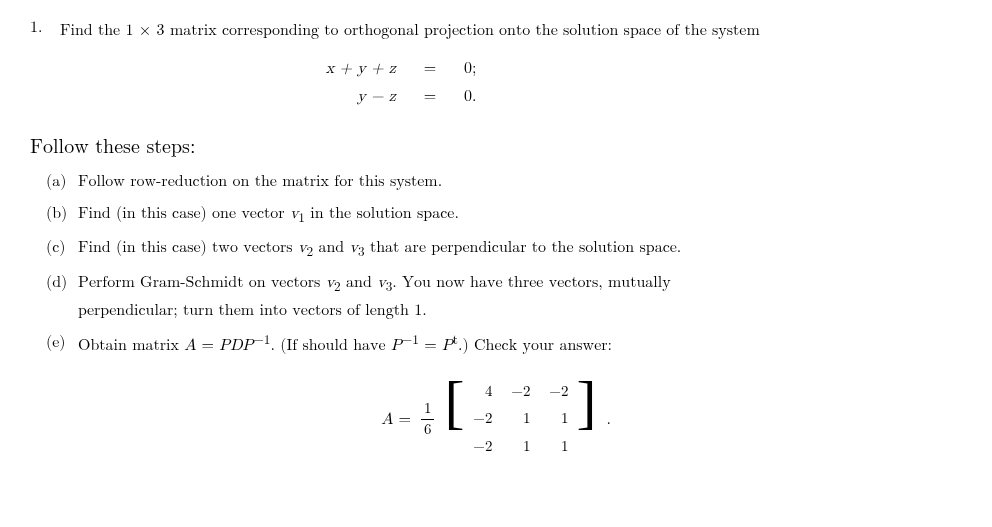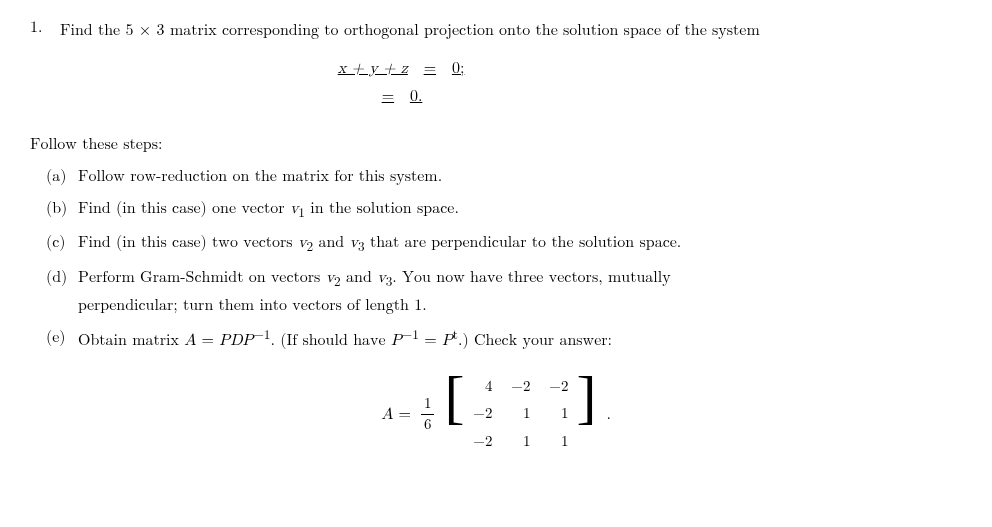--- a/index.html
+++ b/index.html
@@ -28,41 +28,40 @@
 
     .equations-block {
       display: flex;
       flex-direction: column;
       align-items: center;
       margin: 10px 0 6px 0;
     }
     .equation-row {
       display: flex;
       align-items: flex-start;
-      gap: 4px;
+      gap: 16px;
       line-height: 1.8;
-      text-decoration: underline;
     }
     .eq-lhs {
       width: 80px;
       text-align: right;
       font-style: italic;
     }
     .eq-sign {
       width: 36px;
       text-align: center;
     }
     .eq-rhs {
       width: 40px;
       text-align: left;
     }
 
     .follow-steps {
       margin: 14px 0 10px 0;
-      font-size: 16px;
+      font-size: 20px;
     }
 
     .steps-list {
       list-style: none;
       padding: 0;
       margin: 0 0 14px 0;
     }
     .steps-list li {
       display: flex;
       gap: 6px;
@@ -158,30 +157,31 @@
     }
 
     .italic { font-style: italic; }
   </style>
 </head>
 <body>
 
 <div class="problem">
   <span class="problem-number">1.</span>
   <div class="problem-text">
-    <span>Find the 5 × 3 matrix corresponding to orthogonal projection onto the solution space of the system</span>
+    <span>Find the 1 × 3 matrix corresponding to orthogonal projection onto the solution space of the system</span>
 
     
     <div class="equations-block">
       <div class="equation-row">
         <span class="eq-lhs italic">x + y + z</span>
         <span class="eq-sign">=</span>
         <span class="eq-rhs">0;</span>
       </div>
       <div class="equation-row">
+        <span class="eq-lhs italic">y − z</span>
         <span class="eq-sign">=</span>
         <span class="eq-rhs">0.</span>
       </div>
     </div>
   </div>
 </div>
 
 <div class="follow-steps">Follow these steps:</div>
 
 <ul class="steps-list">

